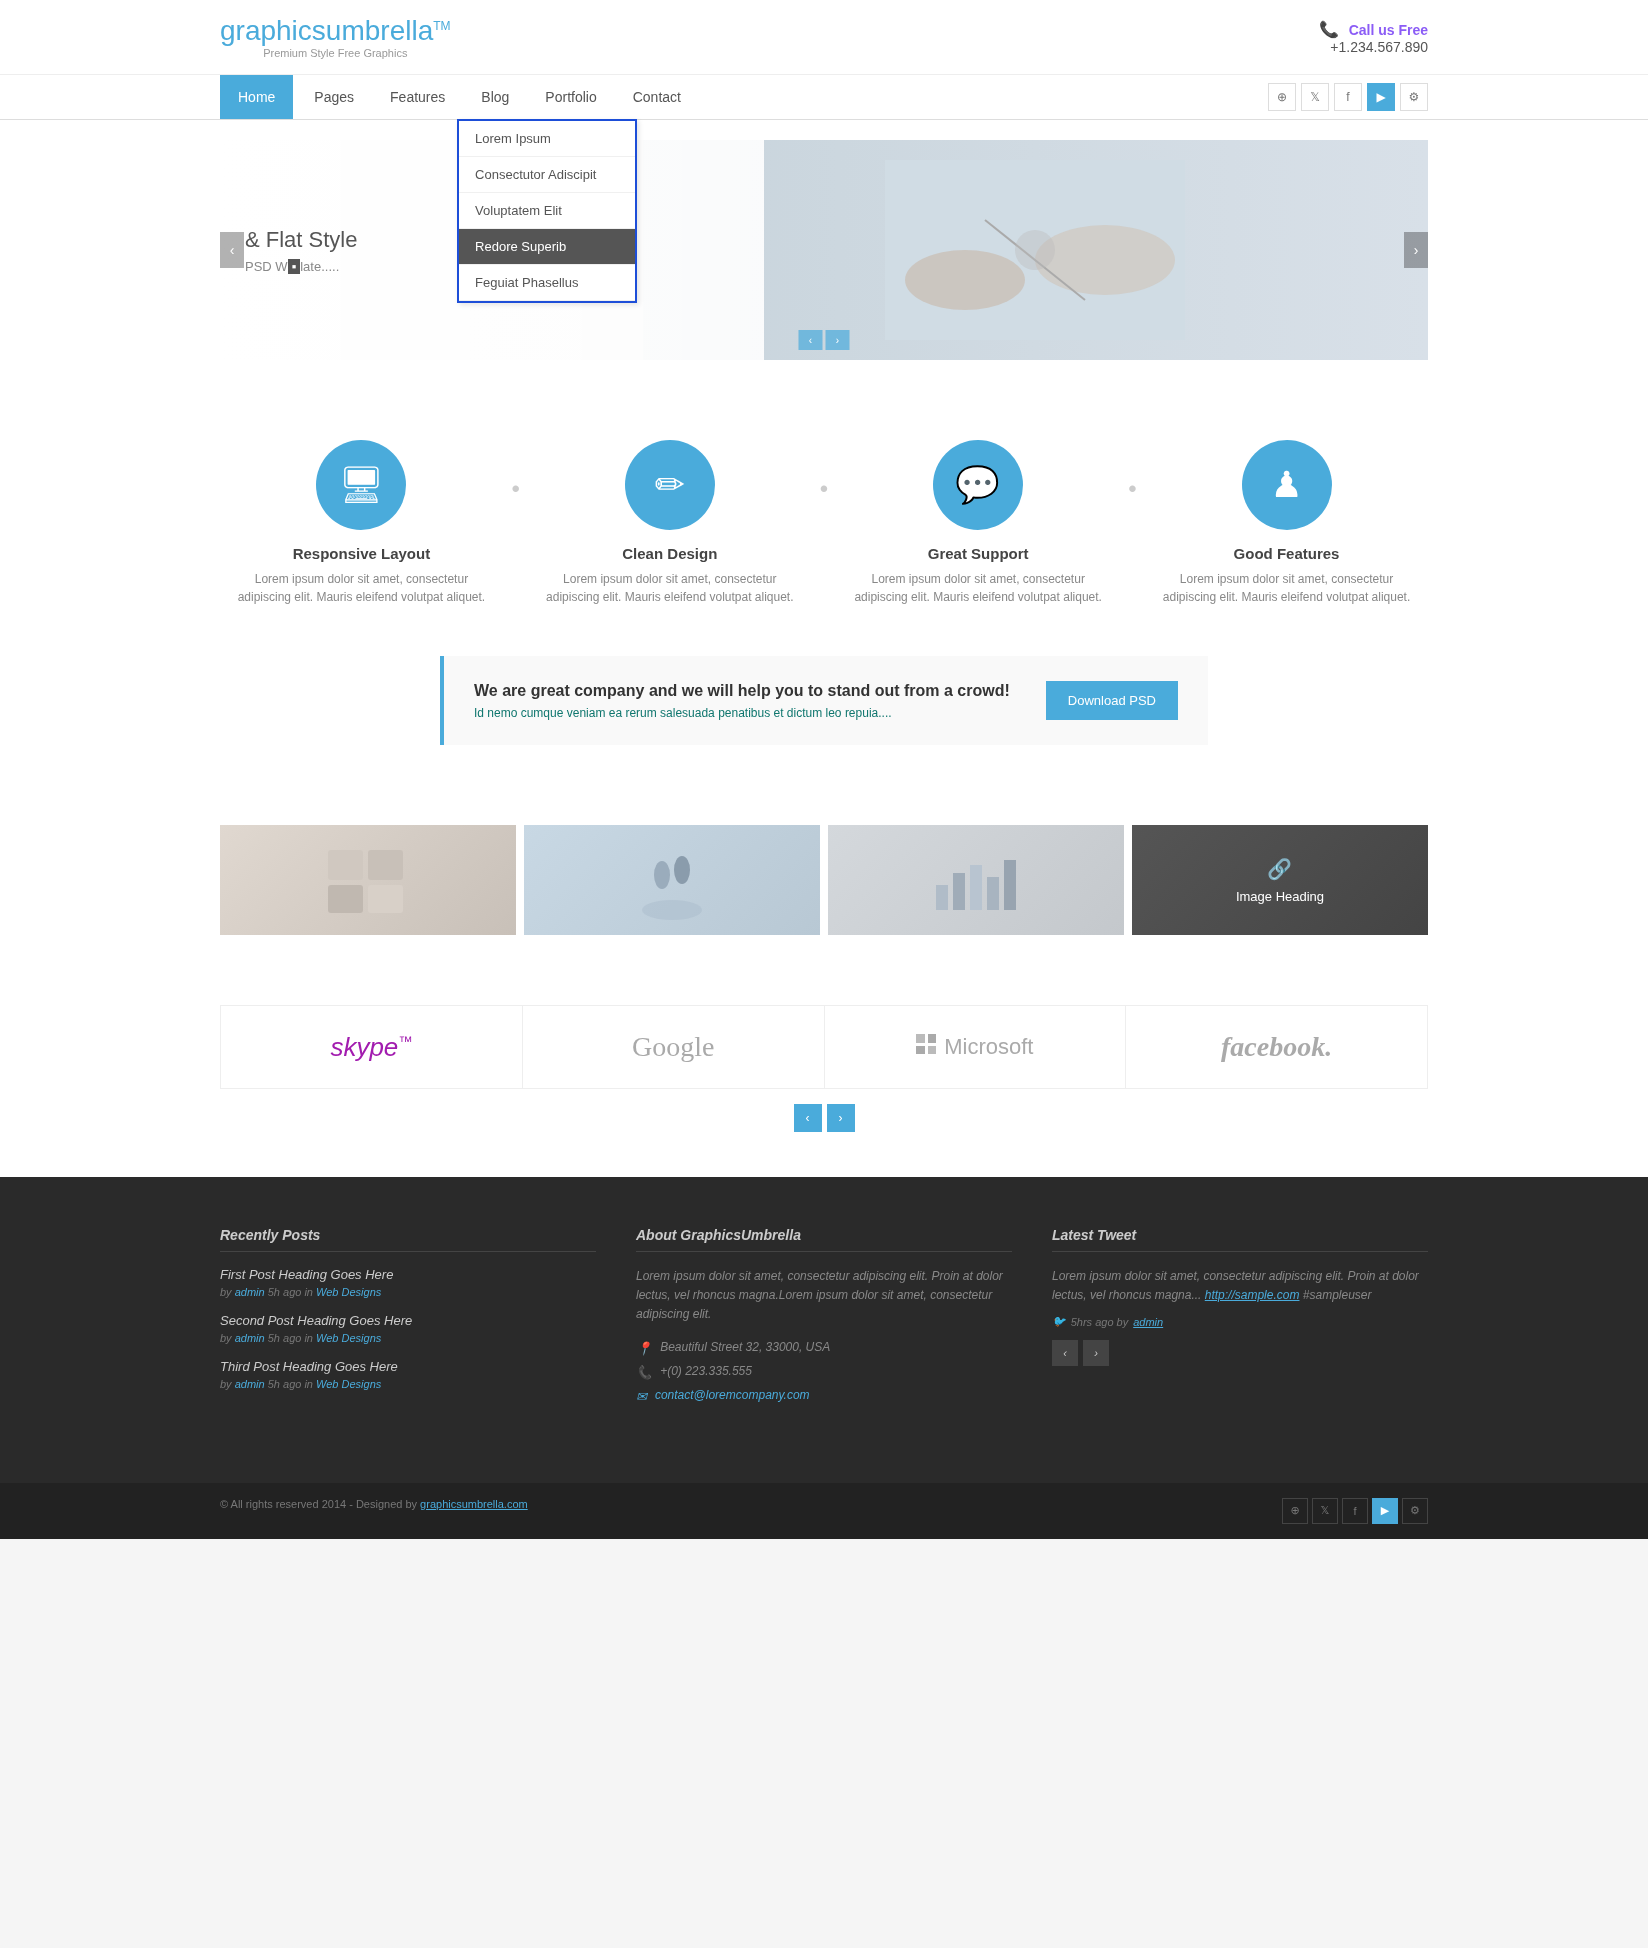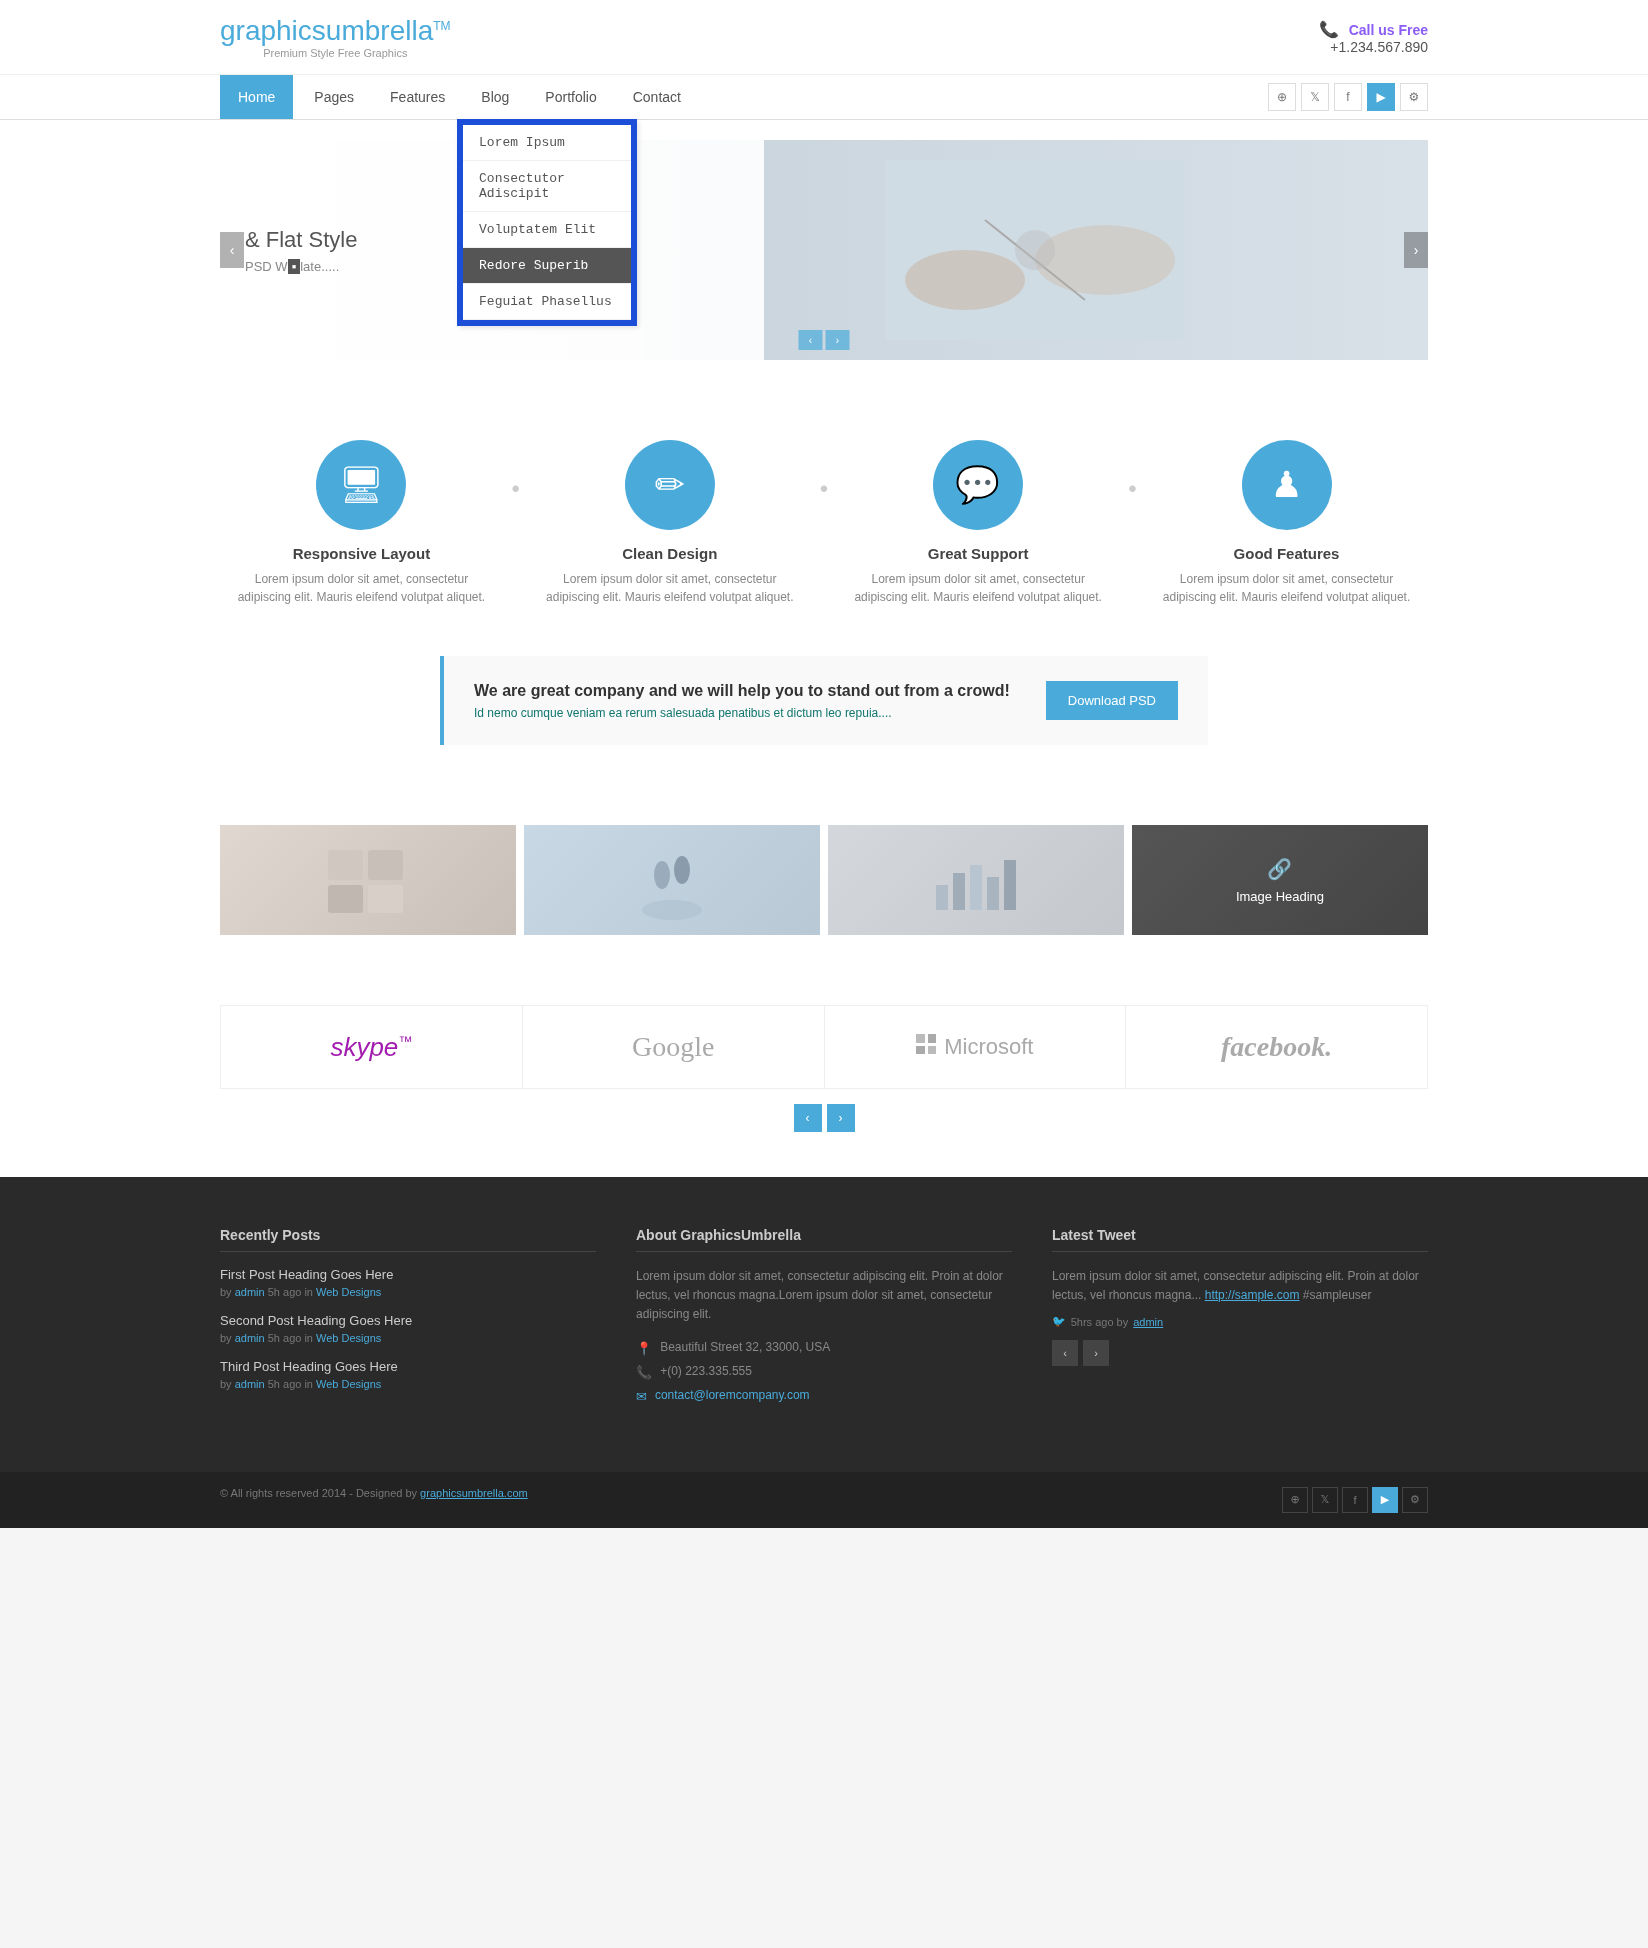--- a/index.html
+++ b/index.html
@@ -18,21 +18,21 @@
     
     .navbar { background: #fff; padding: 0 220px; display: flex; align-items: center; border-bottom: 1px solid #ddd; position: relative; }
     .nav-items { display: flex; align-items: center; flex: 1; }
     .nav-item { padding: 14px 18px; font-size: 14px; color: #555; cursor: pointer; position: relative; }
     .nav-item.active { background: #4aabdb; color: #fff; }
     .nav-social { display: flex; align-items: center; gap: 5px; margin-left: auto; }
     .social-icon { width: 28px; height: 28px; border: 1px solid #ddd; display: flex; align-items: center; justify-content: center; font-size: 12px; color: #777; cursor: pointer; }
     .social-icon.vimeo { background: #4aabdb; color: #fff; border-color: #4aabdb; }
 
     
-    .dropdown-menu { position: absolute; top: 100%; left: 85px; background: #fff; border: 6px solid #1d4ed8; z-index: 100; min-width: 180px; box-shadow: 2px 2px 5px rgba(0,0,0,0.1); font-family: Liberation Mono, monospace; }
+    .dropdown-menu { position: absolute; top: 100%; left: 85px; background: #fff; border: 2px solid #1d4ed8; z-index: 100; min-width: 180px; box-shadow: 2px 2px 5px rgba(0,0,0,0.1); }
     .dropdown-item { padding: 10px 16px; font-size: 13px; color: #555; cursor: pointer; border-bottom: 1px solid #f0f0f0; }
     .dropdown-item.selected { background: #555; color: #fff; }
 
     
     .hero-slider { position: relative; background: #e8e8e8; margin: 0 220px; overflow: hidden; height: 220px; }
     .slider-arrow { position: absolute; top: 50%; transform: translateY(-50%); background: rgba(0,0,0,0.3); color: #fff; width: 24px; height: 36px; display: flex; align-items: center; justify-content: center; cursor: pointer; font-size: 14px; z-index: 10; }
     .slider-arrow.left { left: 0; }
     .slider-arrow.right { right: 0; }
     .slider-dots { position: absolute; bottom: 10px; left: 50%; transform: translateX(-50%); display: flex; gap: 3px; }
     .slider-dot { width: 24px; height: 20px; background: rgba(74,171,219,0.7); display: flex; align-items: center; justify-content: center; cursor: pointer; }
@@ -68,21 +68,21 @@
     .google-logo { color: #999; font-size: 24px; }
     .microsoft-logo { color: #999; font-size: 22px; display: flex; gap: 8px; }
     .ms-grid { display: grid; grid-template-columns: 1fr 1fr; gap: 3px; width: 20px; height: 20px; }
     .ms-cell { background: #999; }
     .facebook-logo { color: #999; font-size: 26px; font-weight: bold; font-style: italic; }
     .partners-nav { display: flex; justify-content: center; gap: 5px; padding: 15px 0; }
     .partners-nav-btn { width: 28px; height: 28px; background: #4aabdb; color: #fff; display: flex; align-items: center; justify-content: center; cursor: pointer; font-size: 12px; }
 
     
     .footer { background: #2a2a2a; padding: 50px 220px 30px; }
-    .footer-grid { display: grid; grid-template-columns: 1fr 1fr 1fr; gap: 40px; margin-bottom: 30px; }
+    .footer-grid { display: grid; grid-template-columns: 1fr 1fr 1fr; gap: 40px; margin-bottom: 41px; font-style: italic; }
     .footer-section h4 { color: #ccc; font-size: 14px; margin-bottom: 15px; border-bottom: 1px solid #444; padding-bottom: 8px; }
     .footer-post { margin-bottom: 15px; }
     .footer-post-title { color: #ccc; font-size: 13px; margin-bottom: 4px; }
     .footer-post-meta { font-size: 11px; color: #777; }
     .footer-post-meta a { color: #4aabdb; text-decoration: none; }
     .footer-about-text { font-size: 12px; color: #888; line-height: 1.6; margin-bottom: 15px; }
     .footer-contact-item { display: flex; align-items: flex-start; gap: 8px; margin-bottom: 8px; font-size: 12px; color: #888; }
     .footer-contact-icon { color: #4aabdb; font-size: 13px; margin-top: 1px; }
     .footer-contact-link { color: #4aabdb; text-decoration: none; }
     .tweet-text { font-size: 12px; color: #888; line-height: 1.6; margin-bottom: 10px; }

